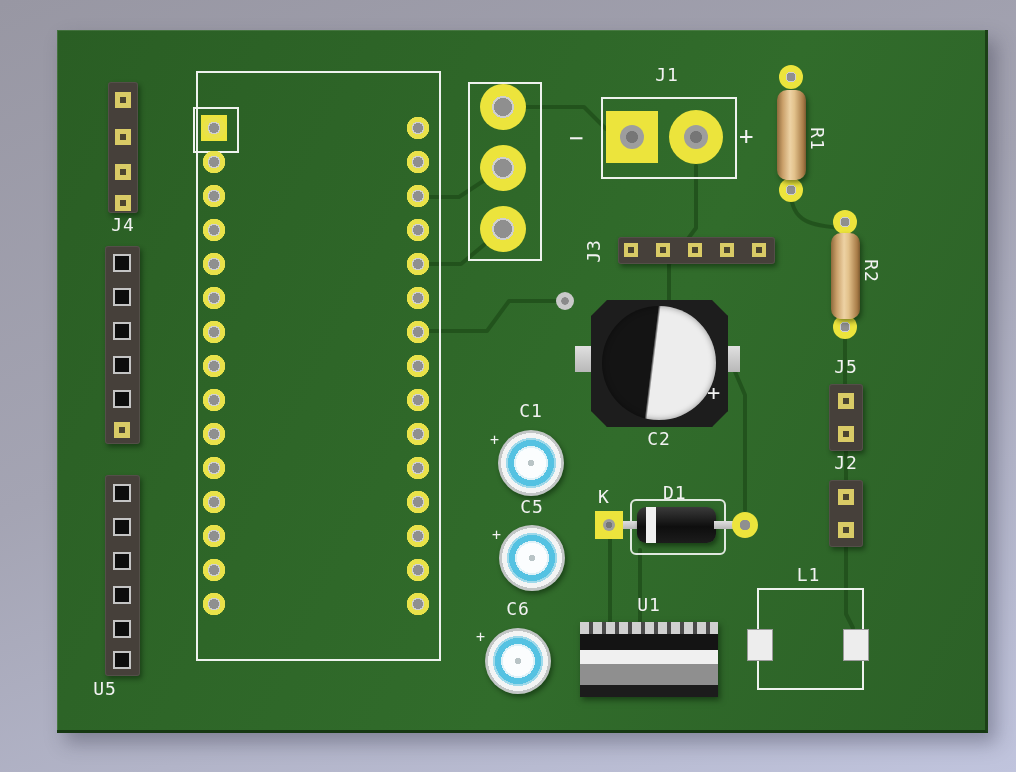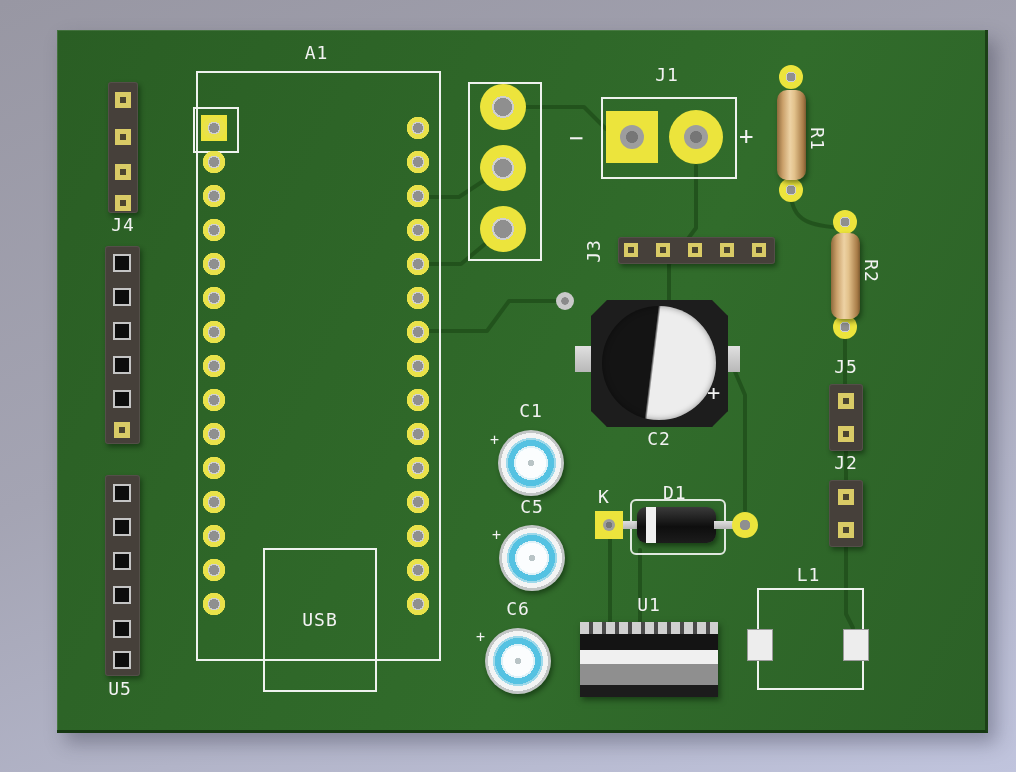--- a/index.html
+++ b/index.html
@@ -120,31 +120,27 @@
     </div>
 
     <div class="hdr-body" style="left:48px;top:445px;width:35px;height:201px">
       <div class="bpin" style="left:8px;top:9px"></div>
       <div class="bpin" style="left:8px;top:43px"></div>
       <div class="bpin" style="left:8px;top:77px"></div>
       <div class="bpin" style="left:8px;top:111px"></div>
       <div class="bpin" style="left:8px;top:145px"></div>
       <div class="bpin" style="left:8px;top:176px"></div>
     </div>
-    <div class="lbl ctr" style="left:43px;top:650px;width:40px">U5</div>
-
-    <div class="lbl ctr" style="left:139px;top:14px;width:241px">A1</div>
+    <div class="lbl ctr" style="left:28px;top:650px;width:40px">U5</div>
+
     <div class="outline" style="left:139px;top:41px;width:241px;height:586px"></div>
     <div class="pad-sq-big" style="left:144px;top:85px;width:26px;height:26px"></div>
     <div class="outline" style="left:136px;top:77px;width:42px;height:42px"></div>
     <div class="hole-col" style="left:145px;top:81px;height:510px"></div>
     <div class="hole-col" style="left:349px;top:81px;height:510px"></div>
-    <div class="outline" style="left:206px;top:518px;width:110px;height:140px;display:flex;align-items:center;justify-content:center">
-      <span class="lbl" style="position:static">USB</span>
-    </div>
 
     <div class="outline" style="left:411px;top:52px;width:70px;height:175px"></div>
     <div class="donut3" style="left:423px;top:54px"></div>
     <div class="donut3" style="left:423px;top:115px"></div>
     <div class="donut3" style="left:423px;top:176px"></div>
 
     <div class="lbl ctr" style="left:580px;top:36px;width:60px">J1</div>
     <div class="outline" style="left:544px;top:67px;width:132px;height:78px"></div>
     <div class="pad-sq-big" style="left:549px;top:81px;width:52px;height:52px">
       <div class="hole-gray" style="width:24px;height:24px"></div>

